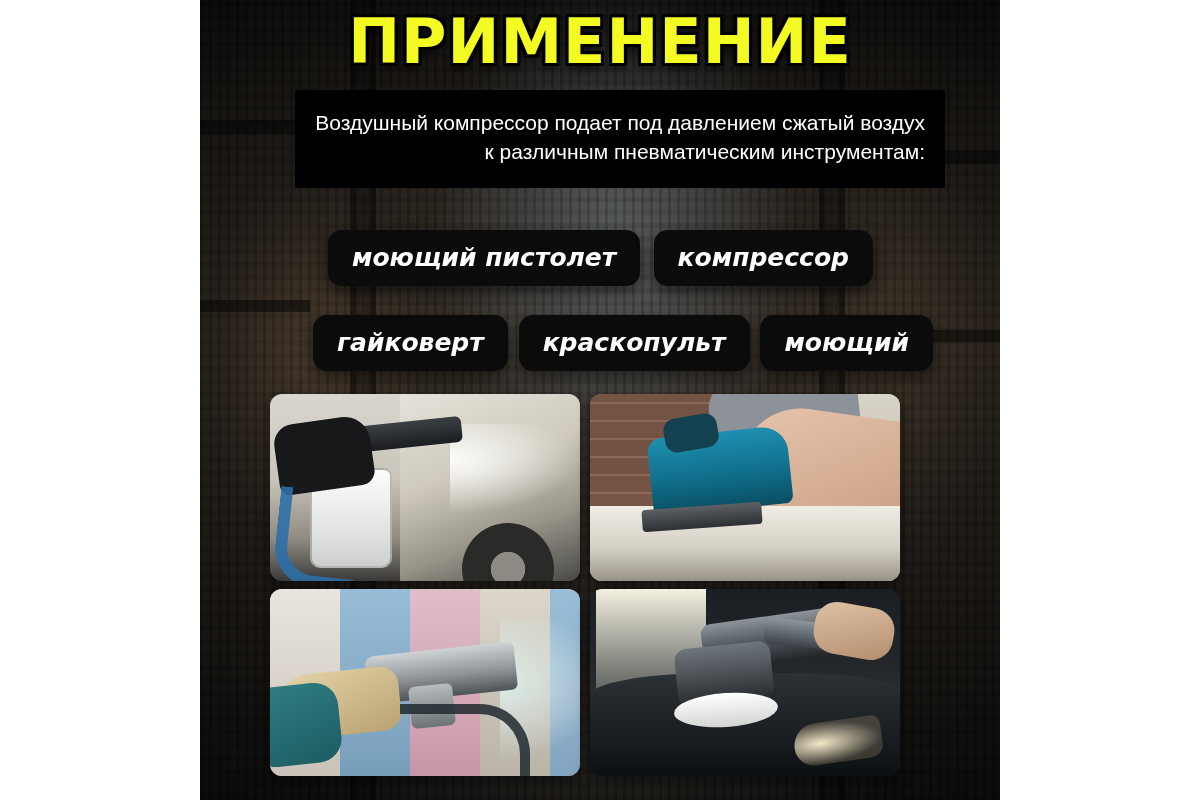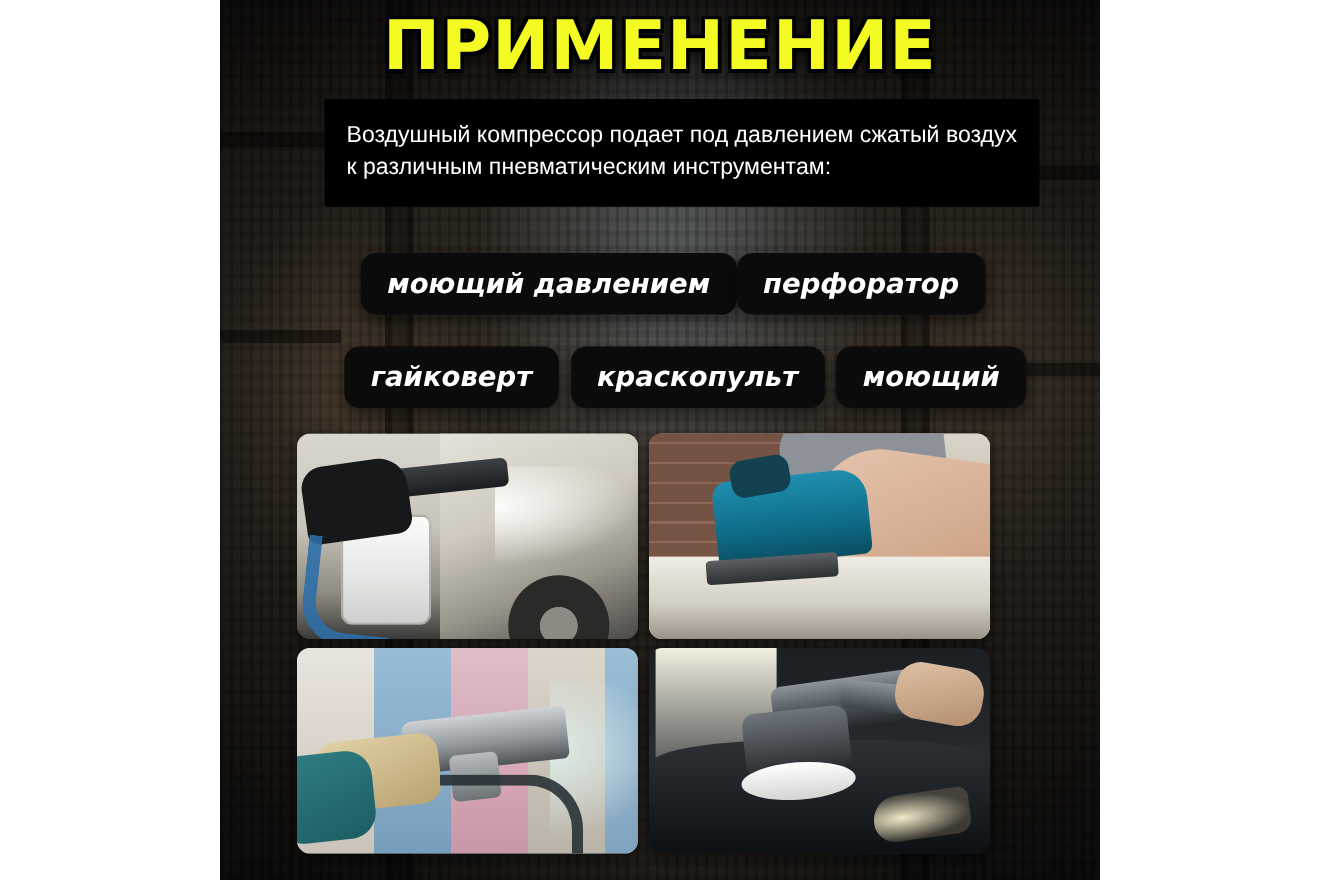--- a/index.html
+++ b/index.html
@@ -100,21 +100,21 @@
 
   
   .intro {
     position: absolute;
     left: 95px;
     top: 90px;
     width: 610px;
     padding: 18px 20px 22px;
     background: #000000;
     color: #ffffff;
-    text-align: left;
+    text-align: right;
     font-size: 21px;
     line-height: 29px;
     border-radius: 2px;
   }
 
   
   .chips-row {
     position: absolute;
     display: flex;
     align-items: center;
@@ -339,22 +339,22 @@
     <div class="bg-shelf s4"></div>
     <div class="bg-vignette"></div>
 
     <div class="title-wrap">
       <h1 class="title">ПРИМЕНЕНИЕ</h1>
     </div>
 
     <div class="intro">Воздушный компрессор подает под давлением сжатый воздух к различным пневматическим инструментам:</div>
 
     <div class="chips-row row1">
-      <div class="chip">моющий давлением</div>
-      <div class="chip">перфоратор</div>
+      <div class="chip">моющий пистолет</div>
+      <div class="chip">компрессор</div>
     </div>
 
     <div class="chips-row row2">
       <div class="chip">гайковерт</div>
       <div class="chip">краскопульт</div>
       <div class="chip">моющий</div>
     </div>
 
     <div class="grid">
 

